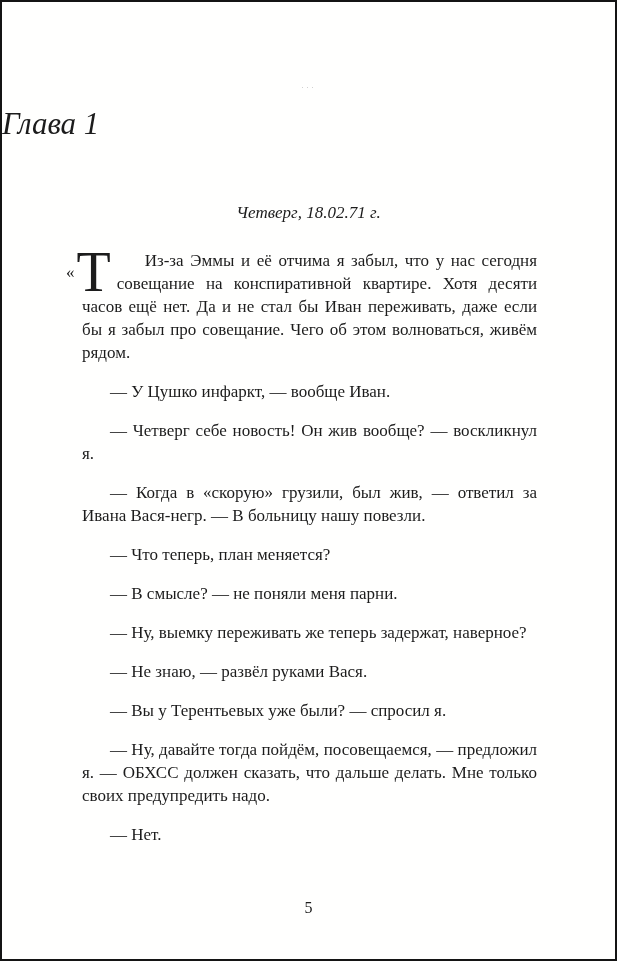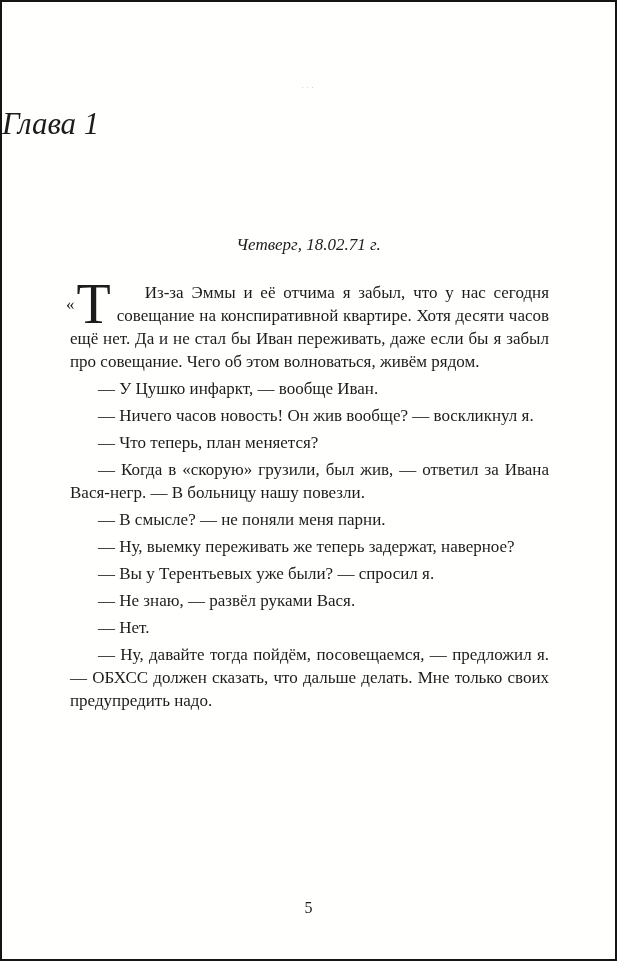--- a/index.html
+++ b/index.html
@@ -35,36 +35,36 @@
   }
   .chapter-title {
     margin: 104px 0 0 0;
     font-style: italic;
     font-weight: normal;
     font-size: 31px;
     line-height: 36px;
     color: #1c1c1c;
   }
   .epigraph {
-    margin-top: 90px;
+    margin-top: 58px;
     text-align: center;
     font-style: italic;
     font-size: 17px;
     line-height: 25px;
     color: #1c1c1c;
   }
   .body-text {
     margin: 24px 62px 0 64px;
     font-size: 17px;
     line-height: 23px;
     text-align: justify;
     color: #1c1c1c;
   }
   .para {
-    margin: 4px;
+    margin: 16px;
     text-indent: 28px;
   }
   .first-para {
     margin: 0;
     text-indent: 0;
   }
   .open-quote {
     float: left;
     font-size: 17px;
     line-height: 23px;
@@ -101,27 +101,27 @@
   </div>
 
   <div class="body-text">
     <p class="first-para">
       <span class="open-quote">«</span><span class="dropcap">Т</span>
     </p>
     <div>
 
     <p class="para">Из-за Эммы и её отчима я забыл, что у нас сегодня совещание на конспиративной квартире. Хотя десяти часов ещё нет. Да и не стал бы Иван переживать, даже если бы я забыл про совещание. Чего об этом волноваться, живём рядом.</p>
         <p class="para">— У Цушко инфаркт, — вообще Иван.</p>
-        <p class="para">— Ничего часов новость! Он жив вообще? — воскликнул я.</p>
+        <p class="para">— Четверг себе новость! Он жив вообще? — воскликнул я.</p>
+        <p class="para">— Когда в «скорую» грузили, был жив, — ответил за Ивана Вася-негр. — В больницу нашу повезли.</p>
         <p class="para">— Что теперь, план меняется?</p>
-        <p class="para">— Когда в «скорую» грузили, был жив, — ответил за Ивана Вася-негр. — В больницу нашу повезли.</p>
         <p class="para">— В смысле? — не поняли меня парни.</p>
         <p class="para">— Ну, выемку переживать же теперь задержат, наверное?</p>
+        <p class="para">— Не знаю, — развёл руками Вася.</p>
         <p class="para">— Вы у Терентьевых уже были? — спросил я.</p>
-        <p class="para">— Не знаю, — развёл руками Вася.</p>
+        <p class="para">— Ну, давайте тогда пойдём, посовещаемся, — предложил я. — ОБХСС должен сказать, что дальше делать. Мне только своих предупредить надо.</p>
         <p class="para">— Нет.</p>
-        <p class="para">— Ну, давайте тогда пойдём, посовещаемся, — предложил я. — ОБХСС должен сказать, что дальше делать. Мне только своих предупредить надо.</p>
       </div>
   </div>
 
   <div class="page-number">5</div>
 
 </div>
 
 </body></html>

